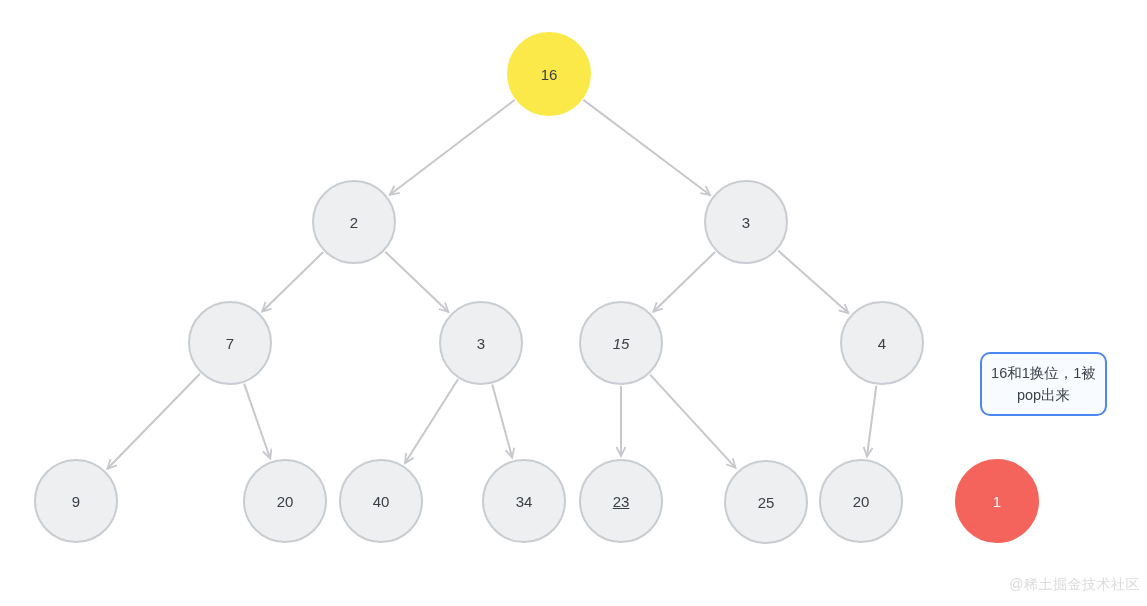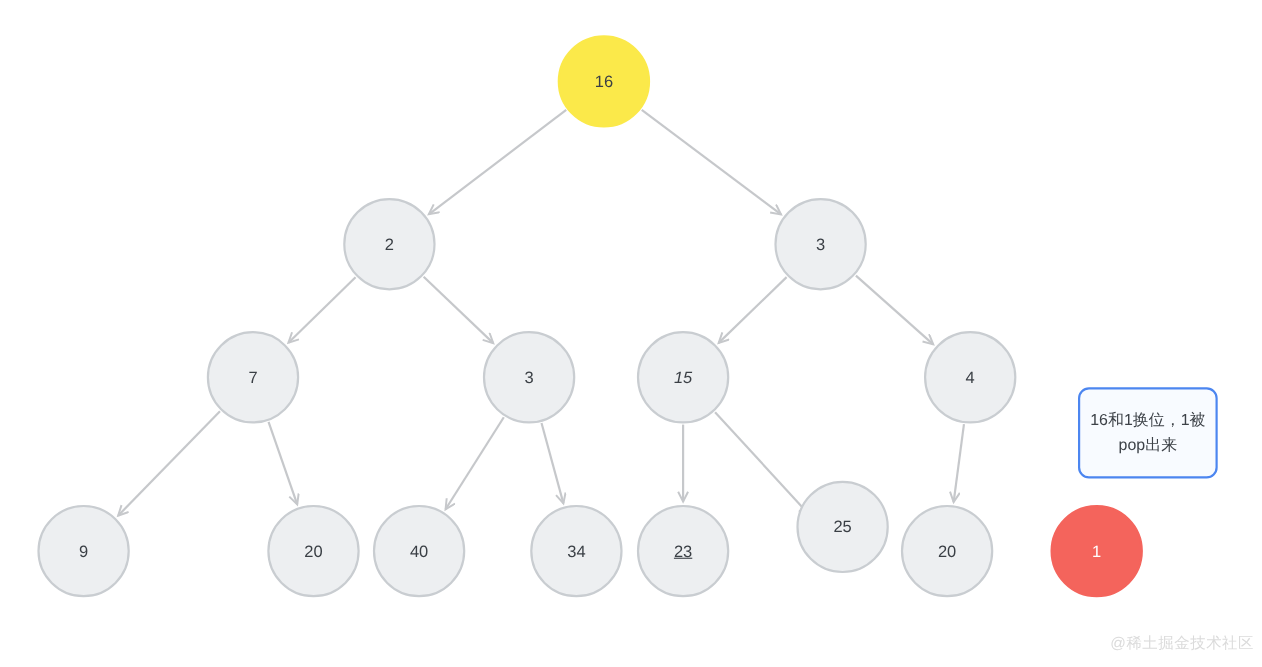--- a/index.html
+++ b/index.html
@@ -103,25 +103,25 @@
       <div class="node" style="left: 704px; top: 180px;">3</div>
       <div class="node" style="left: 188px; top: 301px;">7</div>
       <div class="node" style="left: 439px; top: 301px;">3</div>
       <div class="node" style="left: 579px; top: 301px; font-style: italic;">15</div>
       <div class="node" style="left: 840px; top: 301px;">4</div>
       <div class="node" style="left: 34px; top: 459px;">9</div>
       <div class="node" style="left: 243px; top: 459px;">20</div>
       <div class="node" style="left: 339px; top: 459px;">40</div>
       <div class="node" style="left: 482px; top: 459px;">34</div>
       <div class="node" style="left: 579px; top: 459px; text-decoration: underline;">23</div>
-      <div class="node" style="left: 724px; top: 437px;">25</div>
+      <div class="node" style="left: 724px; top: 460px;">25</div>
       <div class="node" style="left: 819px; top: 459px;">20</div>
     </div>
 
-  <div class="annotation" id="annotation-box" style="left: 980px; top: 352px; width: 127px; height: 83px;">
+  <div class="annotation" id="annotation-box" style="left: 980px; top: 352px; width: 127px; height: 64px;">
     <span>16和1换位，1被</span>
     <span>pop出来</span>
   </div>
 
   <div class="node popped" id="popped-node" style="left: 955px; top: 459px;">1</div>
 
   <div class="watermark">@稀土掘金技术社区</div>
 
 </div>
 

